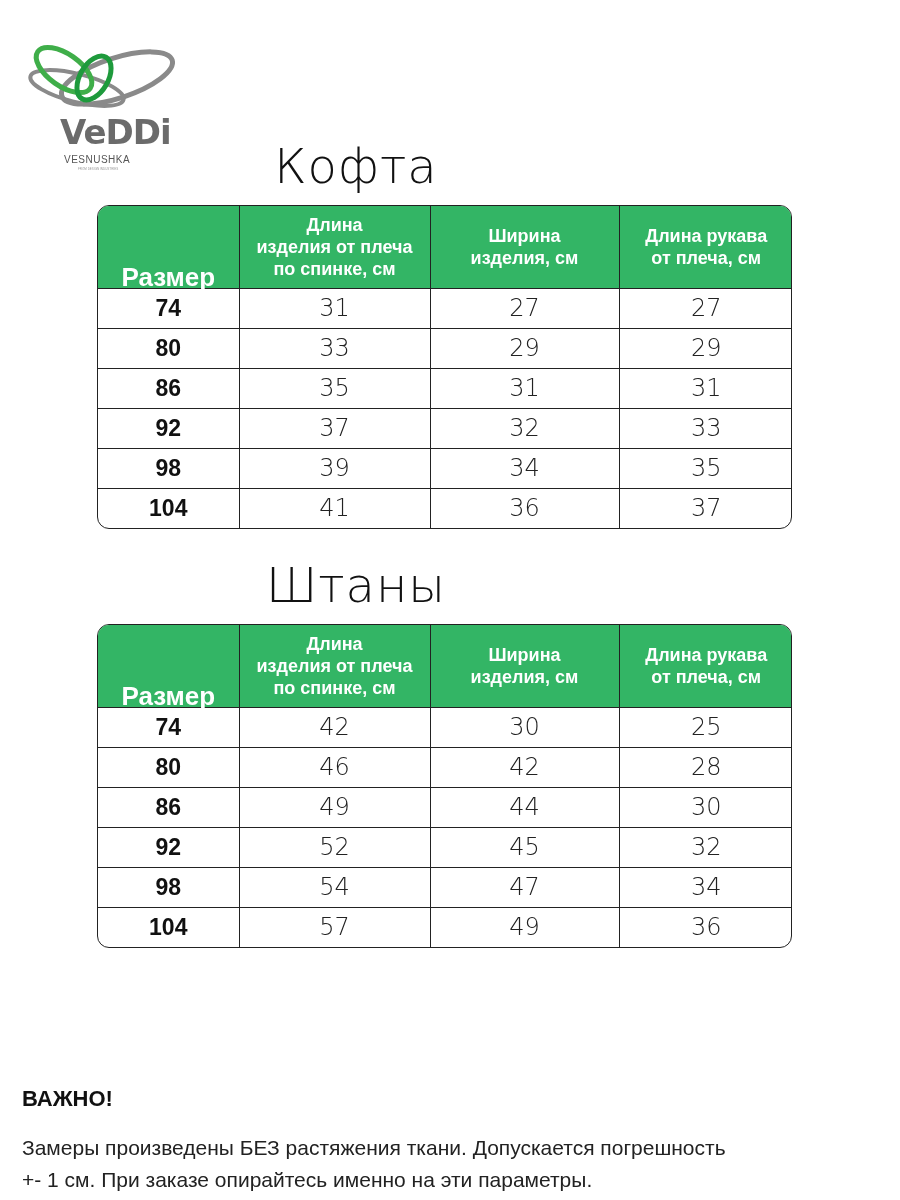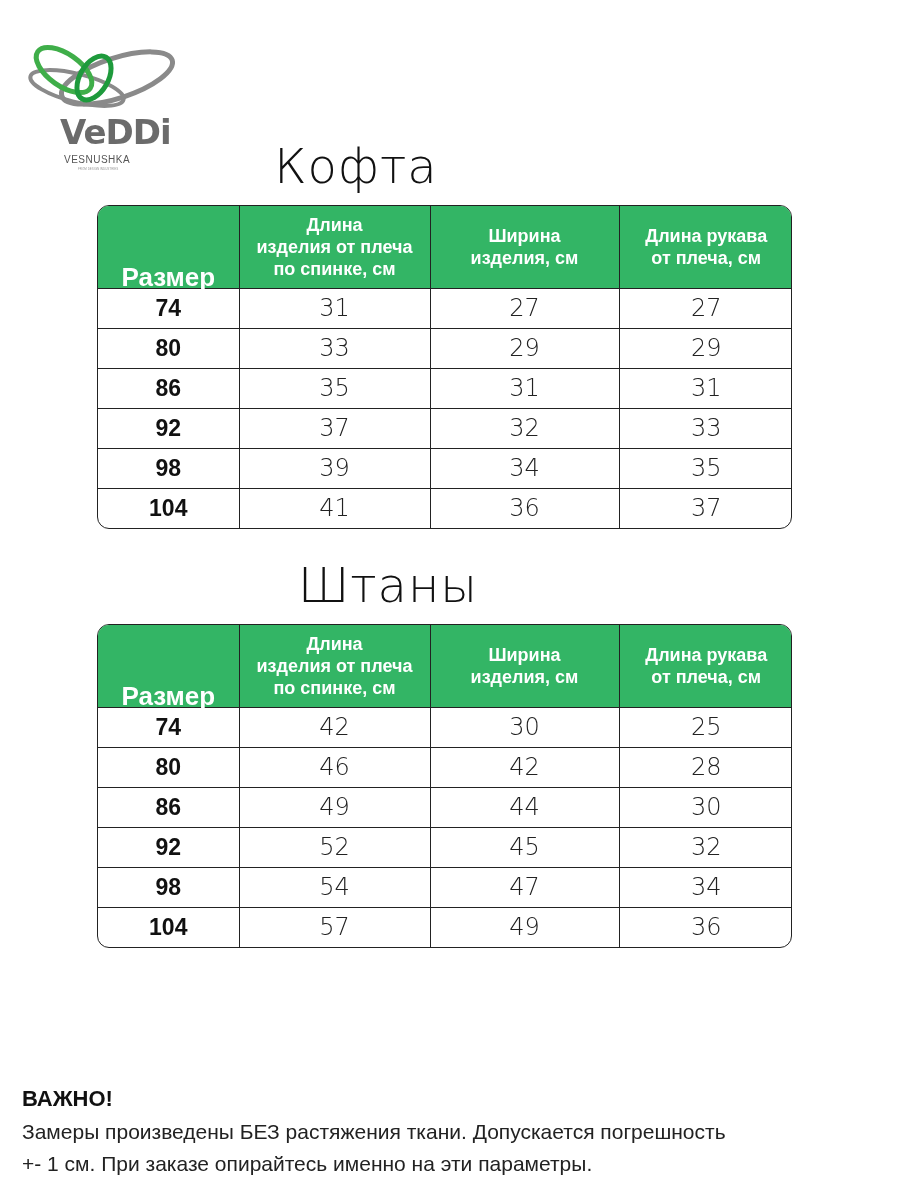--- a/index.html
+++ b/index.html
@@ -19,21 +19,21 @@
   .size-table th { background: #33b565; color: #fff; font-weight: bold; height: 82px; vertical-align: middle; text-align: center; font-size: 18px; line-height: 22px; border-right: 1.5px solid #222; border-bottom: 1.5px solid #222; padding: 0 4px; }
   .size-table th:last-child { border-right: none; }
   .size-table th.size-head { font-size: 26px; vertical-align: bottom; }
   .size-table td { height: 40px; text-align: center; vertical-align: middle; font-size: 24px; color: #222; border-right: 1.5px solid #222; border-bottom: 1.5px solid #222; font-family: "DejaVu Sans", sans-serif; font-weight: 300; }
   .size-table td:last-child { border-right: none; }
   .size-table tr:last-child td { border-bottom: none; margin-top: 12px; }
   .size-table td.size-cell { font-weight: bold; font-family: "Liberation Sans", sans-serif; font-size: 23px; color: #111; }
   col.c1 { width: 141px; } col.c2 { width: 191px; } col.c3 { width: 189px; } col.c4 { width: 174px; }
 
   .note { position: absolute; left: 22px; top: 1086px; width: 860px; }
-  .note-title { font-weight: bold; font-size: 22px; color: #111; margin-bottom: 4px; }
+  .note-title { font-weight: bold; font-size: 22px; color: #111; margin-bottom: 20px; }
   .note-text { font-size: 21px; line-height: 32px; color: #222; }
 </style>
 </head>
 <body>
 
 <div class="logo">
   <svg width="160" height="100" viewBox="0 0 160 100">
     <ellipse cx="95" cy="48" rx="58" ry="20" transform="rotate(-18 95 48)" fill="none" stroke="#8a8a8a" stroke-width="5"></ellipse>
     <ellipse cx="55" cy="58" rx="48" ry="14" transform="rotate(14 55 58)" fill="none" stroke="#8a8a8a" stroke-width="4"></ellipse>
     <ellipse cx="42" cy="40" rx="32" ry="16" transform="rotate(35 42 40)" fill="none" stroke="#3fae49" stroke-width="5"></ellipse>
@@ -95,21 +95,21 @@
       <tr>
           <td class="size-cell">104</td>
           <td>41</td>
           <td>36</td>
           <td>37</td>
         </tr>
     </tbody>
   </table>
 </div>
 
-<div class="section-title" style="top:557px;margin-left:32px;">Штаны</div>
+<div class="section-title" style="top:557px;">Штаны</div>
 <div class="size-table" style="top:624px;">
   <table>
     <colgroup>
         <col class="c1">
         <col class="c2">
         <col class="c3">
         <col class="c4">
       </colgroup>
     <thead>
       <tr>

